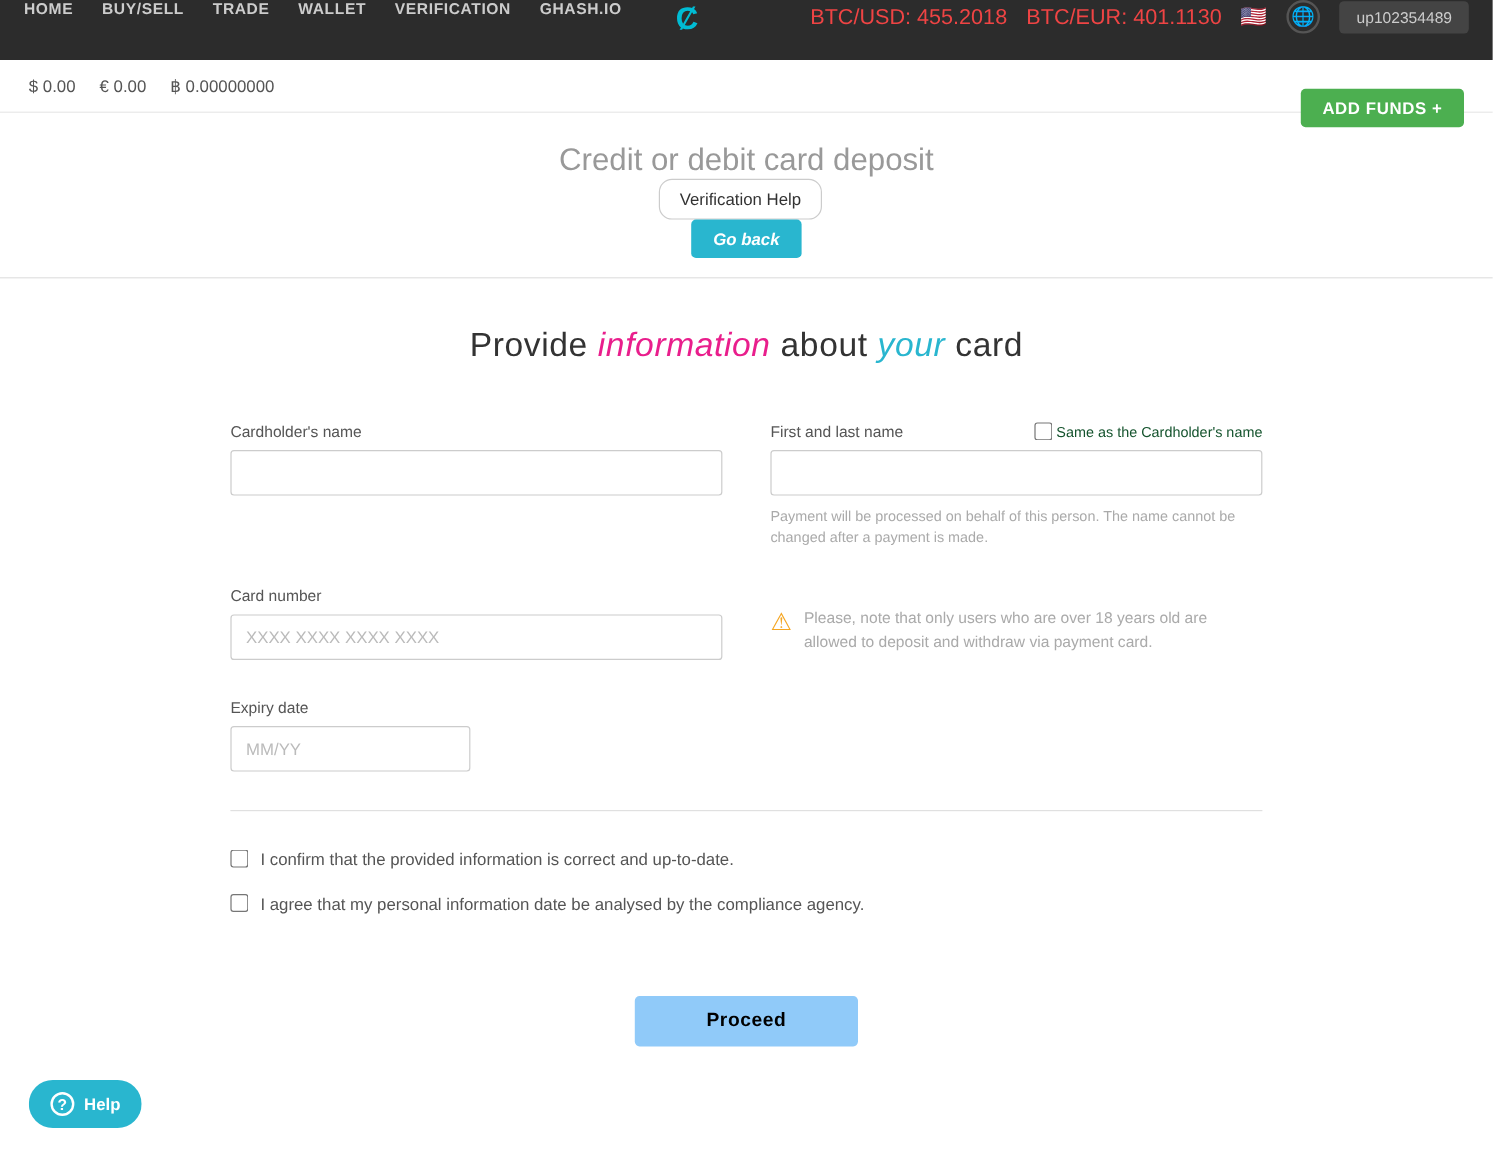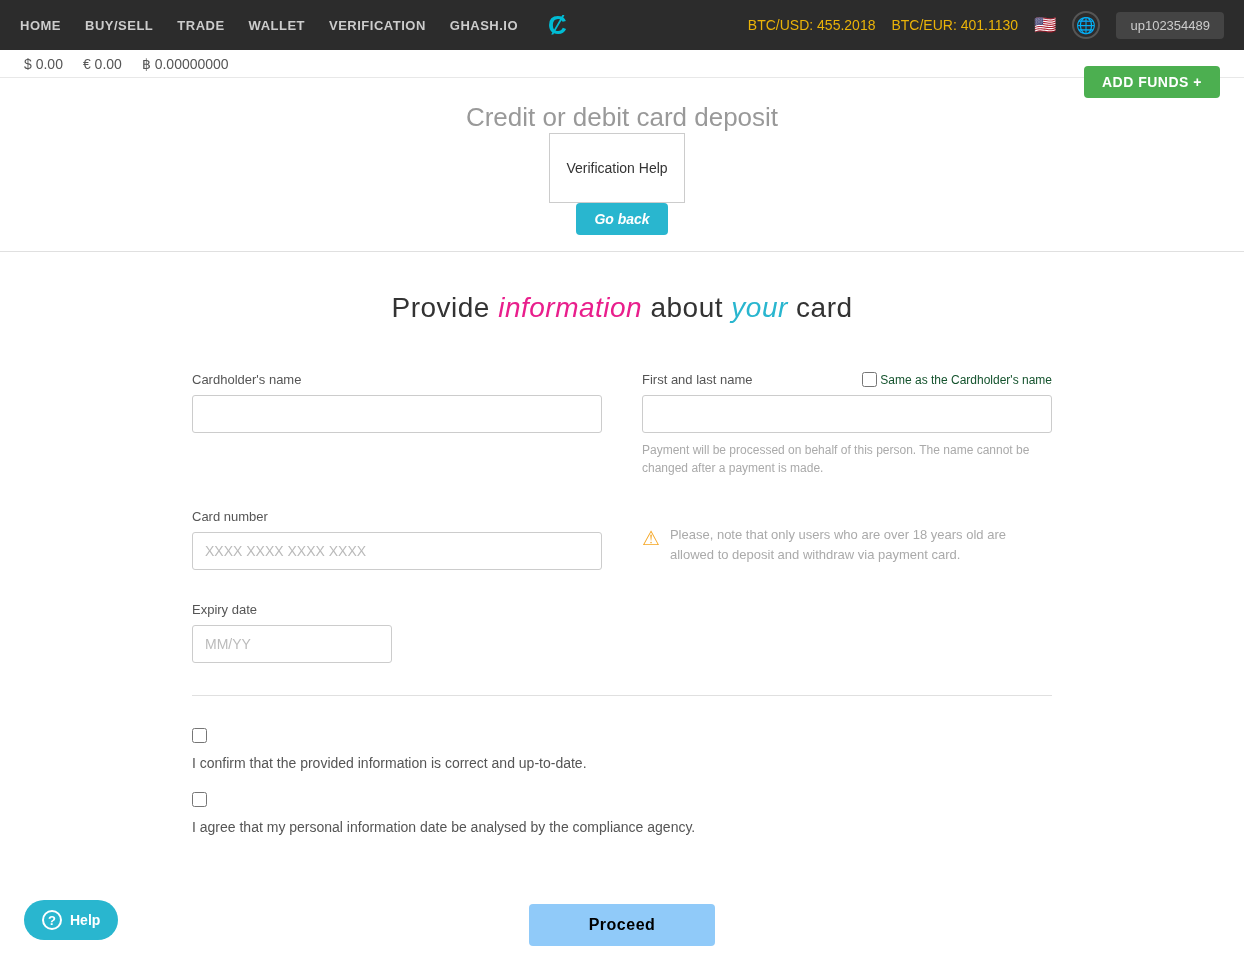--- a/index.html
+++ b/index.html
@@ -2,23 +2,24 @@
 <html><head>
   <meta charset="utf-8">
   <style>
     * { box-sizing: border-box; margin: 0; padding: 0; }
     body { font-family: Arial, sans-serif; background: #fff; color: #333; font-size: 14px; }
 
     
     nav {
       background: #2c2c2c;
       display: flex;
-      align-items: center;
+      align-items: flex-start;
       padding: 0 20px;
       height: 50px;
+      gap: 15px;
     }
     .nav-links { display: flex; gap: 24px; align-items: center; }
     .nav-links a {
       color: #ccc;
       text-decoration: none;
       font-size: 13px;
       letter-spacing: 0.5px;
       font-weight: bold;
     }
     .nav-logo {
@@ -26,21 +27,21 @@
       color: #00bcd4;
       font-size: 26px;
       font-weight: bold;
     }
     .nav-right {
       margin-left: auto;
       display: flex;
       align-items: center;
       gap: 16px;
     }
-    .nav-price { color: #eab308; font-size: 14px; }
+    .nav-price { color: #ef4444; font-size: 18px; }
     .nav-flag { font-size: 18px; }
     .nav-globe {
       width: 28px; height: 28px;
       border: 2px solid #555;
       border-radius: 50%;
       display: flex; align-items: center; justify-content: center;
       color: #aaa; font-size: 16px; cursor: pointer;
     }
     .nav-user {
       background: #444;
@@ -49,21 +50,21 @@
       border-radius: 4px;
       font-size: 13px;
       cursor: pointer;
     }
 
     
     .sub-nav {
       display: flex;
       align-items: center;
       padding: 0 24px;
-      height: 28px;
+      height: 44px;
       border-bottom: 1px solid #e8e8e8;
       background: #fff;
     }
     .sub-nav-balances { display: flex; gap: 20px; color: #555; font-size: 14px; }
     .sub-nav-add {
       margin-left: auto;
       background: #4caf50;
       color: #fff;
       border: none;
       padding: 8px 18px;
@@ -86,22 +87,22 @@
     .page-title {
       font-size: 26px;
       color: #999;
       font-weight: 300;
       flex: 1;
     }
     .verification-help-btn {
       background: #fff;
       border: 1px solid #ccc;
       color: #333;
-      padding: 26px 16px;
-      border-radius: 0;
+      padding: 8px 16px;
+      border-radius: 11px;
       font-size: 14px;
       cursor: pointer;
       margin-right: 10px;
     }
     .go-back-btn {
       background: #29b6cf;
       border: none;
       color: #fff;
       padding: 8px 18px;
       border-radius: 4px;
@@ -202,21 +203,20 @@
 
     
     .confirm-section { padding: 0 0 30px; }
     .confirm-item {
       display: flex;
       align-items: flex-start;
       gap: 10px;
       margin-bottom: 16px;
       color: #555;
       font-size: 14px;
-      flex-direction: column;
     }
     .confirm-checkbox {
       width: 15px; height: 15px;
       margin-top: 2px;
       flex-shrink: 0;
     }
     .confirm-text { line-height: 1.5; }
 
     
     .proceed-section {

